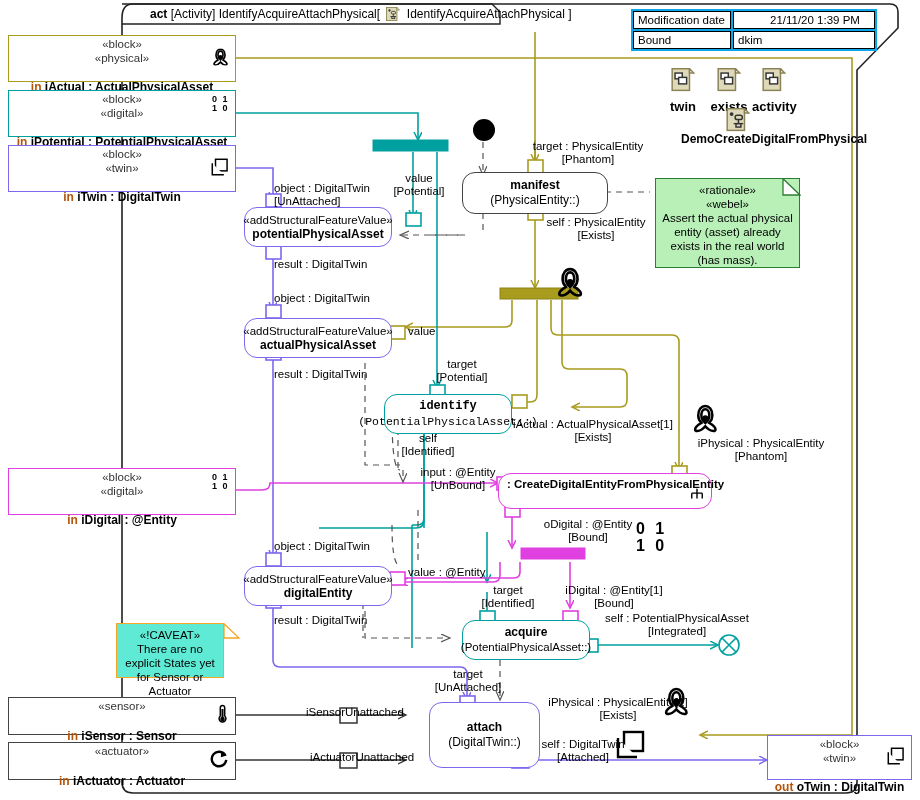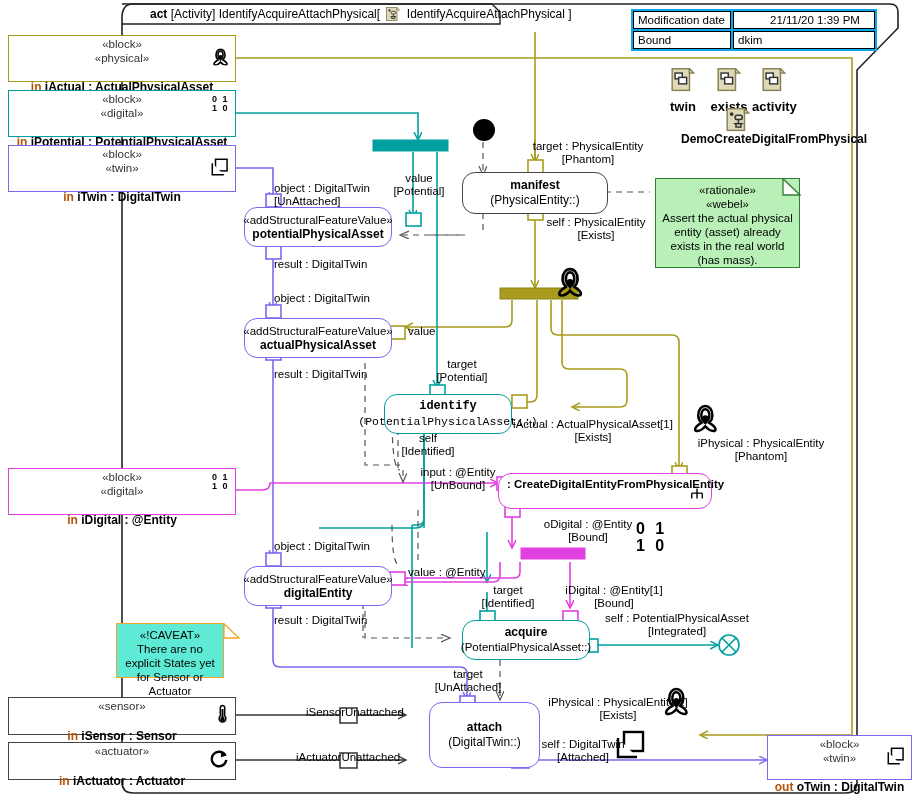--- a/index.html
+++ b/index.html
@@ -498,21 +498,21 @@
 <div class="lbl" style="left:274px;top:614px;">result : DigitalTwin</div>
 <div class="lbl c" style="left:472px;top:584px;width:72px;">target
 [Identified]</div>
 <div class="lbl c" style="left:560px;top:584px;width:108px;">iDigital : @Entity[1]
 [Bound]</div>
 <div class="lbl c" style="left:592px;top:612px;width:170px;">self : PotentialPhysicalAsset
 [Integrated]</div>
 <div class="lbl c" style="left:432px;top:668px;width:72px;">target
 [UnAttached]</div>
 <div class="lbl" style="left:306px;top:706px;">iSensorUnattached</div>
-<div class="lbl" style="left:296px;top:751px;">iActuatorUnattached</div>
+<div class="lbl" style="left:310px;top:751px;">iActuatorUnattached</div>
 <div class="lbl c" style="left:528px;top:696px;width:180px;">iPhysical : PhysicalEntity[1]
 [Exists]</div>
 <div class="lbl c" style="left:528px;top:738px;width:110px;">self : DigitalTwin
 [Attached]</div>
 
 <div class="binary" style="left:636px;top:520px;">0 1
 1 0</div>
 
 </div>
 

